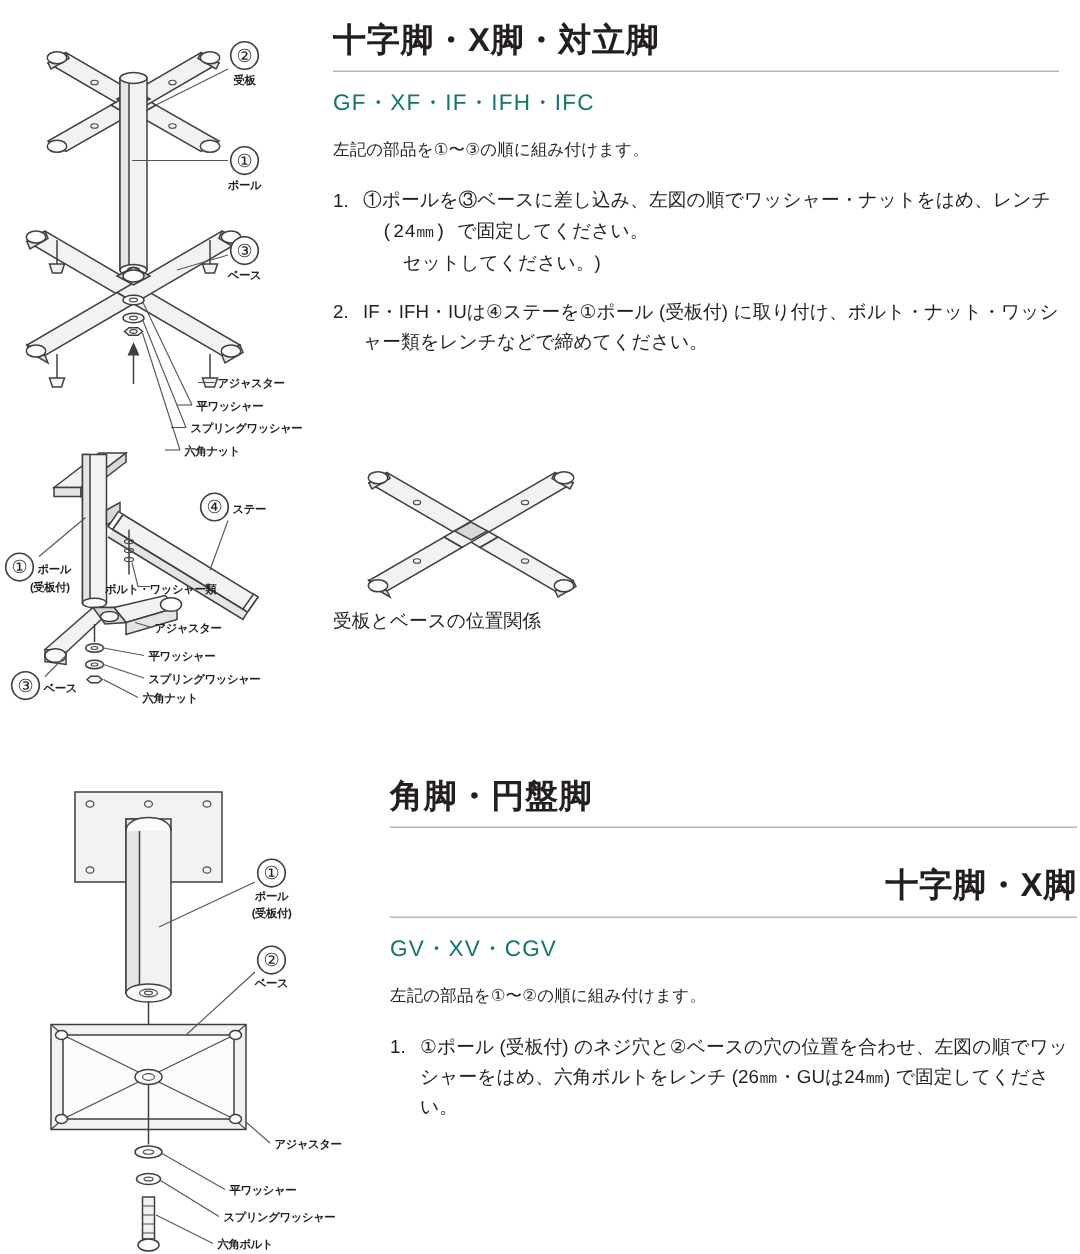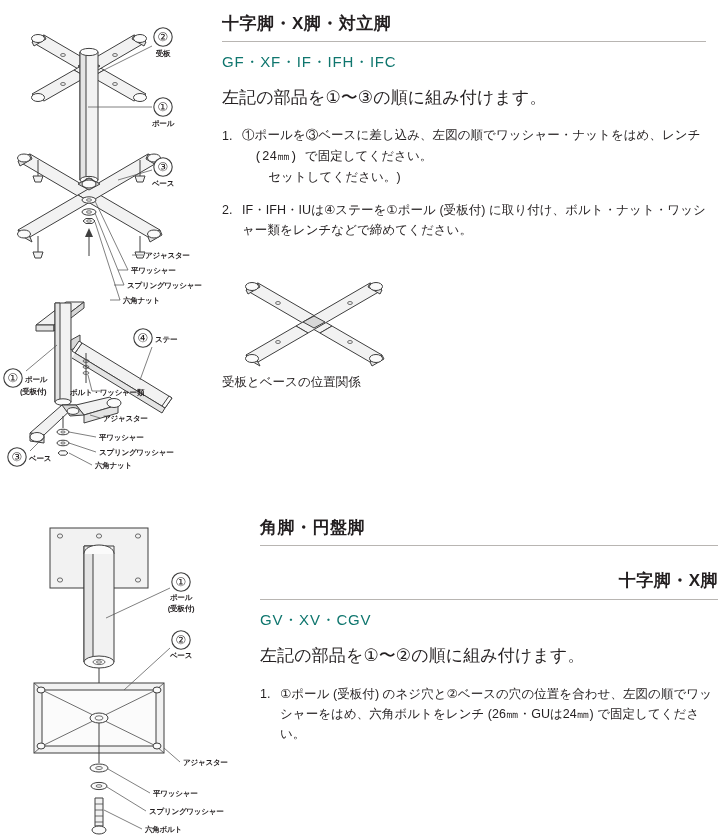--- a/index.html
+++ b/index.html
@@ -8,39 +8,39 @@
     font-family:"Liberation Sans","DejaVu Sans",sans-serif;
     color:#231f20;
     position:relative;
     overflow:hidden;
   }
   .page { position:relative; width:720px; height:836px; }
 
   
   .col-text { position:absolute; }
   .sec-head {
-    font-size:17px;
+    font-size:22px;
     font-weight:600;
     letter-spacing:.5px;
     color:#231f20;
     line-height:1.2;
   }
   .rule {
     height:1px;
     background:#b8b5b2;
     margin-top:7px;
   }
   .model {
     font-size:15px;
     letter-spacing:.8px;
     color:#0f766e;
     margin-top:11px;
   }
   .lead {
-    font-size:17px;
+    font-size:11px;
     margin-top:14px;
     letter-spacing:.1px;
     color:#231f20;
   }
   ol.steps { list-style:none; margin-top:17px; }
   ol.steps li {
     display:flex;
     font-size:12.5px;
     line-height:1.62;
     margin-bottom:13px;
@@ -307,21 +307,21 @@
 
         <path class="lead-ln" d="M69,158 L96,167"></path>
         <text class="lbl" x="99" y="170">スプリングワッシャー</text>
 
         <path class="lead-ln" d="M69,168 L92,180"></path>
         <text class="lbl" x="95" y="183">六角ナット</text>
       </g>
     </svg>
   </div>
 
-  <div class="dia" style="left:222px; top:276px;">
+  <div class="dia" style="left:222px; top:308px;">
     <svg width="200" height="90" viewBox="0 0 200 90">
       <g>
         <path class="face" d="M24,14 L36,7 L110,50 L98,57 Z"></path>
         <path class="face2" d="M24,14 L36,7 L38,11 L26,18 Z"></path>
         <path class="face" d="M98,57 L110,50 L160,79 L148,86 Z"></path>
         <path class="face2" d="M148,86 L160,79 L162,83 L150,90 Z"></path>
         <path class="face" d="M160,14 L148,7 L74,50 L86,57 Z"></path>
         <path class="face2" d="M160,14 L148,7 L146,11 L158,18 Z"></path>
         <path class="face" d="M86,57 L74,50 L24,79 L36,86 Z"></path>
         <path class="face2" d="M36,86 L24,79 L26,83 L38,90 Z"></path>

